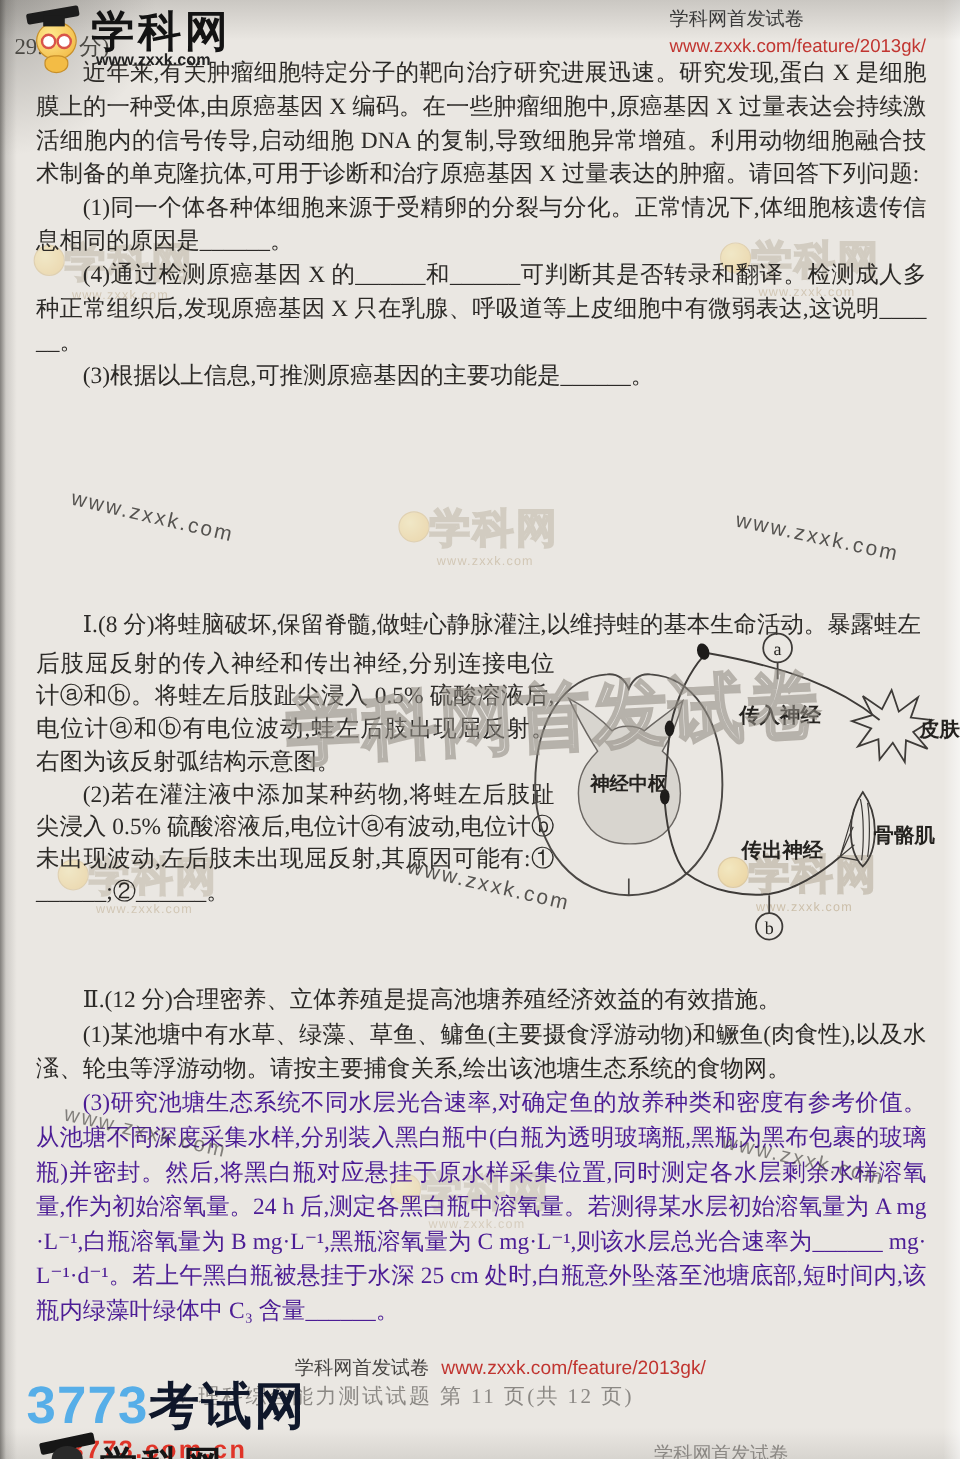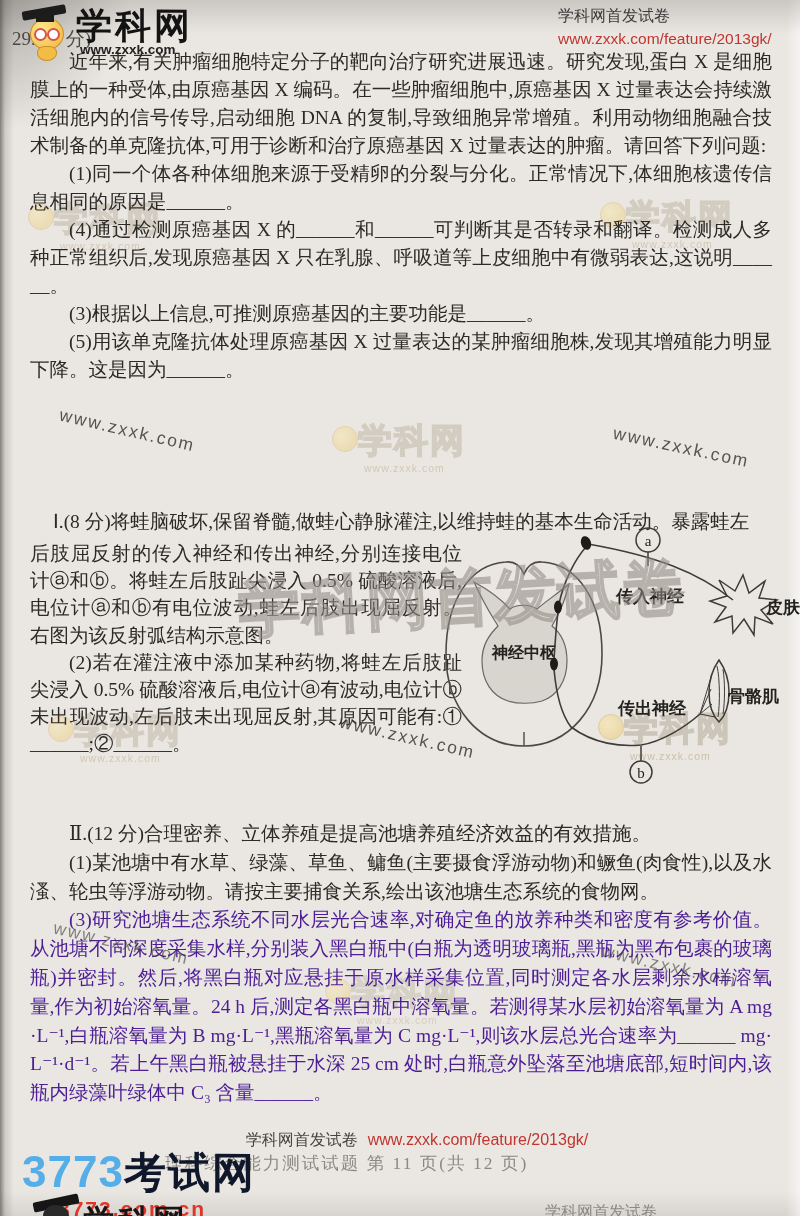--- a/index.html
+++ b/index.html
@@ -131,24 +131,23 @@
   <div class="abs top-right">
     <span class="lab">学科网首发试卷</span>
     <span class="url">www.zxxk.com/feature/2013gk/</span>
   </div>
 
   <div class="abs txt" style="left:30px;top:48px;width:742px;">
     <p>近年来,有关肿瘤细胞特定分子的靶向治疗研究进展迅速。研究发现,蛋白 X 是细胞膜上的一种受体,由原癌基因 X 编码。在一些肿瘤细胞中,原癌基因 X 过量表达会持续激活细胞内的信号传导,启动细胞 DNA 的复制,导致细胞异常增殖。利用动物细胞融合技术制备的单克隆抗体,可用于诊断和治疗原癌基因 X 过量表达的肿瘤。请回答下列问题:</p>
     <p>(1)同一个体各种体细胞来源于受精卵的分裂与分化。正常情况下,体细胞核遗传信息相同的原因是______。</p>
     <p>(4)通过检测原癌基因 X 的______和______可判断其是否转录和翻译。检测成人多种正常组织后,发现原癌基因 X 只在乳腺、呼吸道等上皮细胞中有微弱表达,这说明______。</p>
     <p>(3)根据以上信息,可推测原癌基因的主要功能是______。</p>
-    <p>(5)用该单克隆抗体处理原癌基因 X 过量表达的某肿瘤细胞株,发现其增殖能力明显下降。这是因为______。</p>
-  </div>
-
-  <div class="abs txt" style="left:14px;top:508px;width:742px;white-space:nowrap;overflow:hidden;font-family:Liberation Serif, serif;">
+  </div>
+
+  <div class="abs txt" style="left:30px;top:508px;width:742px;white-space:nowrap;overflow:hidden;">
     <p>Ⅰ.(8 分)将蛙脑破坏,保留脊髓,做蛙心静脉灌注,以维持蛙的基本生命活动。暴露蛙左</p>
   </div>
   <div class="abs txt" style="left:30px;top:540px;width:432px;line-height:27.2px;">
     <p class="noindent">后肢屈反射的传入神经和传出神经,分别连接电位计ⓐ和ⓑ。将蛙左后肢趾尖浸入 0.5% 硫酸溶液后,电位计ⓐ和ⓑ有电位波动,蛙左后肢出现屈反射。右图为该反射弧结构示意图。</p>
     <p>(2)若在灌注液中添加某种药物,将蛙左后肢趾尖浸入 0.5% 硫酸溶液后,电位计ⓐ有波动,电位计ⓑ未出现波动,左后肢未出现屈反射,其原因可能有:①______;②______。</p>
   </div>
 
   <div class="abs figure">
     <svg viewBox="0 0 364 292" xmlns="http://www.w3.org/2000/svg">
 

